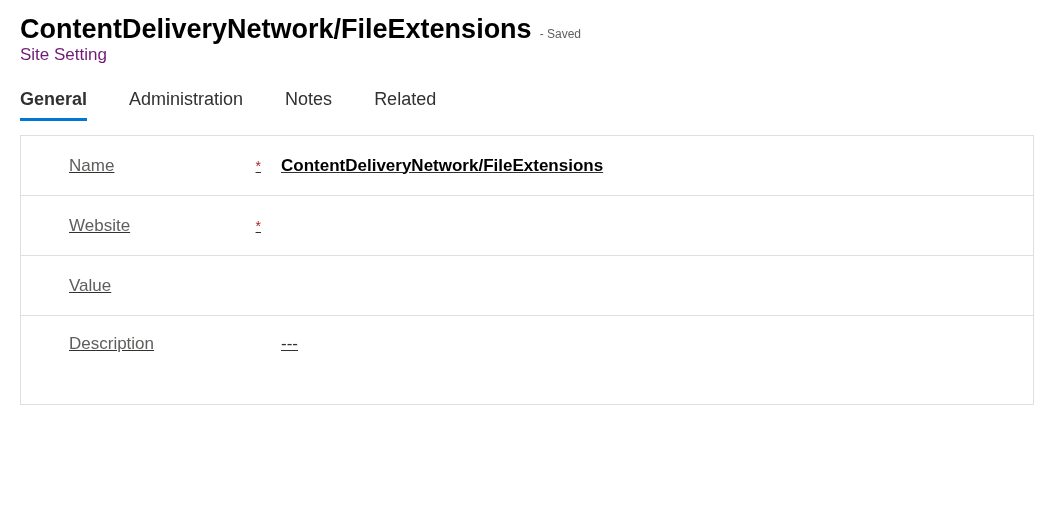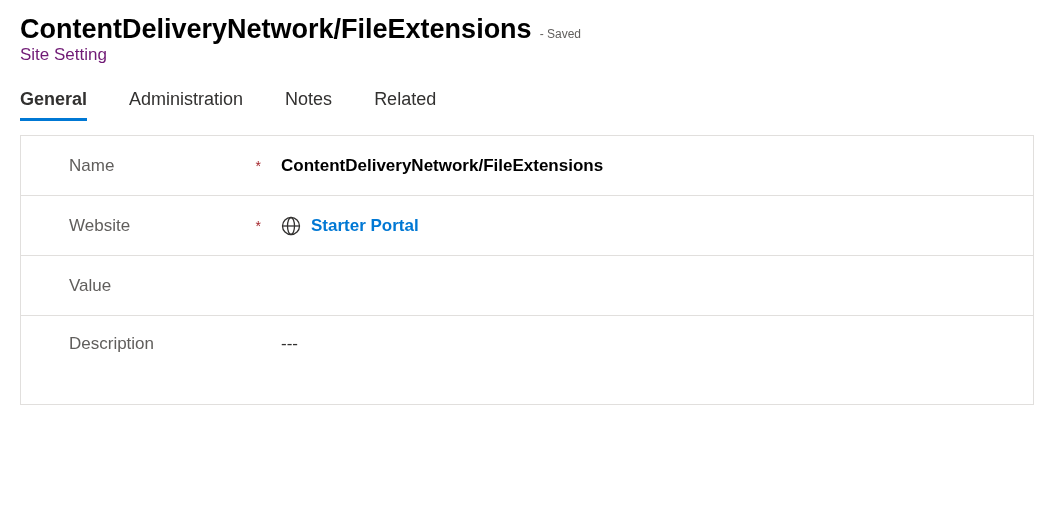--- a/index.html
+++ b/index.html
@@ -52,20 +52,21 @@
       border-bottom: 3px solid transparent;
     }
     .tab.active {
       font-weight: 600;
       border-bottom: 3px solid #0078d4;
     }
     .form-container {
       border: 1px solid #e1dfdd;
       margin-top: 14px;
       padding: 0;
+      text-decoration: underline;
     }
     .form-row {
       display: flex;
       align-items: center;
       padding: 18px 30px 18px 48px;
       border-bottom: 1px solid #e1dfdd;
       min-height: 60px;
     }
     .form-row:last-child {
       border-bottom: none;
@@ -129,28 +130,20 @@
       <span class="required">*</span>
     </div>
     <div class="field-value">ContentDeliveryNetwork/FileExtensions</div>
   </div>
 
   <div class="form-row">
     <div class="field-label">
       <span>Website</span>
       <span class="required">*</span>
     </div>
-    <div class="field-value">
-      <svg class="globe-icon" viewBox="0 0 20 20" fill="none" stroke="#323130" stroke-width="1.3">
-        <circle cx="10" cy="10" r="8.5"></circle>
-        <ellipse cx="10" cy="10" rx="3.5" ry="8.5"></ellipse>
-        <line x1="1.5" y1="10" x2="18.5" y2="10"></line>
-      </svg>
-      <span class="link" style="color:#0078d4;font-weight:600;">Starter Portal</span>
-    </div>
   </div>
 
   <div class="form-row">
     <div class="field-label">
       <span>Value</span>
     </div>
   </div>
 
   <div class="form-row">
     <div class="field-label">

